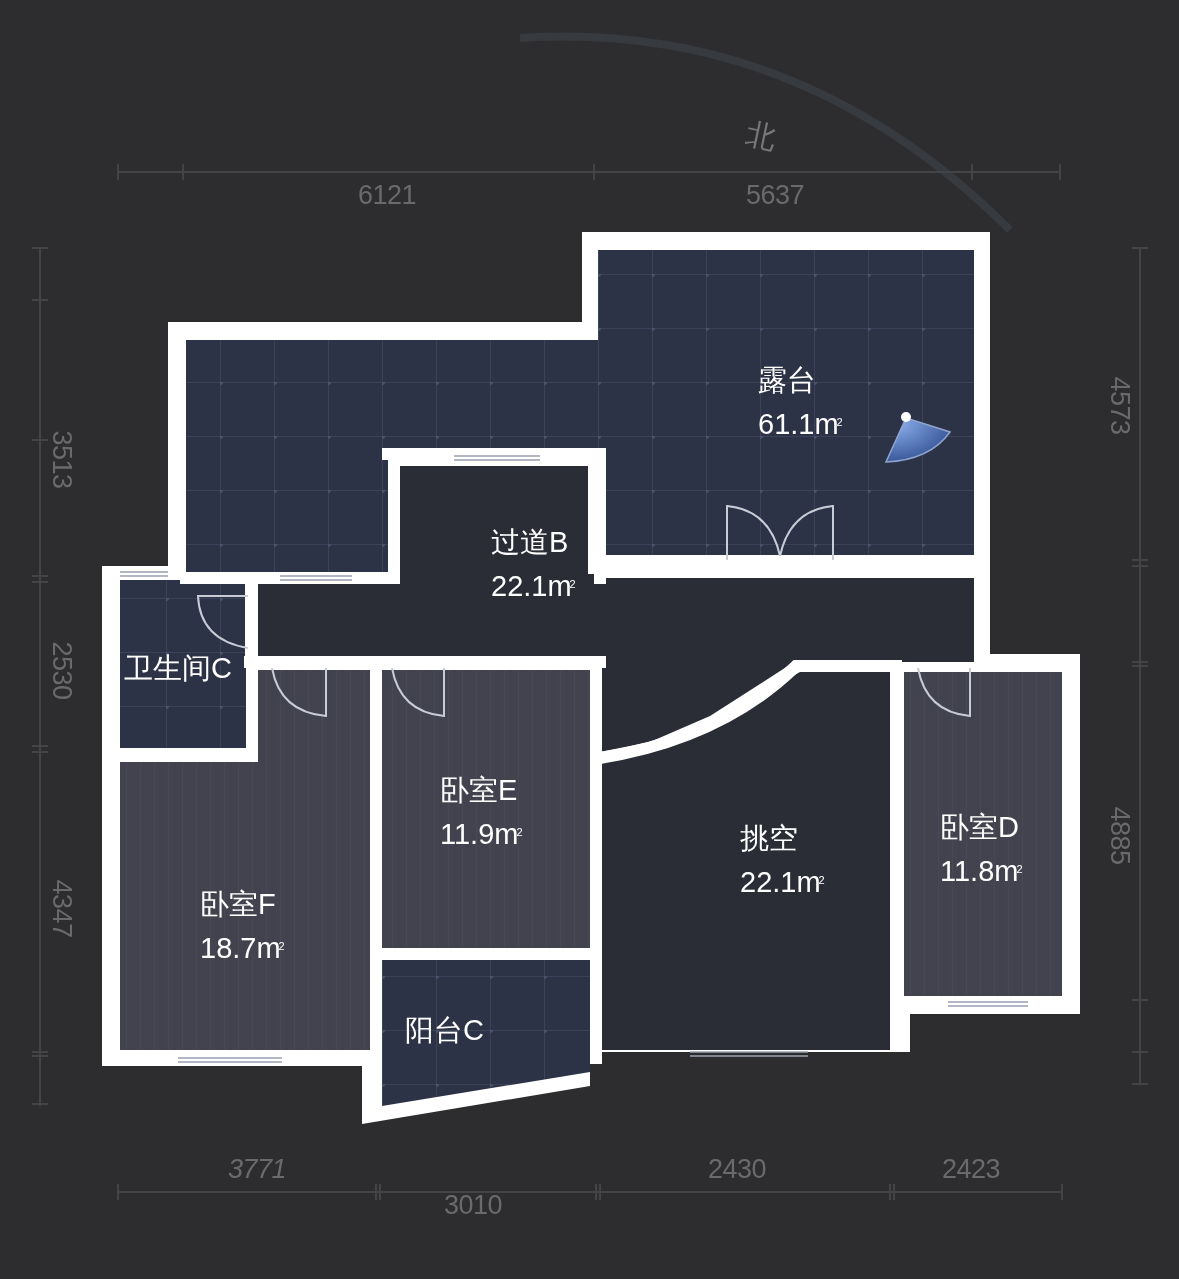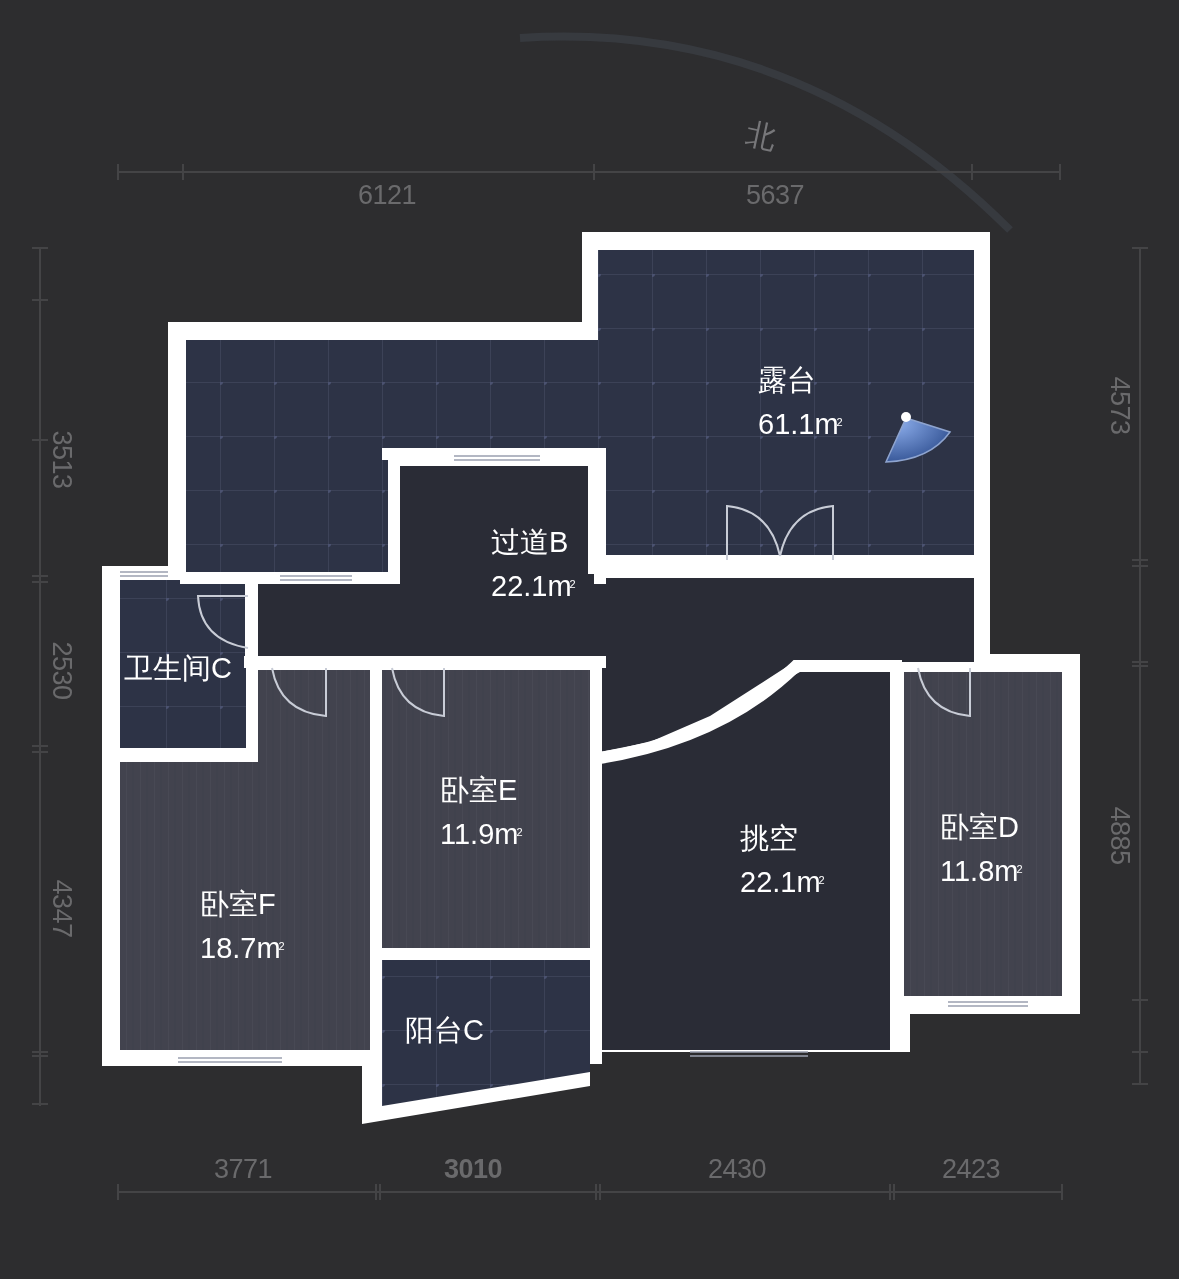--- a/index.html
+++ b/index.html
@@ -120,22 +120,22 @@
     <path d="M906 418 L950 432 Q930 460 886 462 Z" fill="url(#cone)" stroke="#8ea4cf" stroke-width="1.5"></path>
     <circle cx="906" cy="417" r="5" fill="#ffffff"></circle>
   </g>
 </svg>
 
 <div class="north">北</div>
 
 <div class="dim" style="left:358px;top:180px;">6121</div>
 <div class="dim" style="left:746px;top:180px;">5637</div>
 
-<div class="dim" style="left:214px;top:1154px;">3771</div>
-<div class="dim" style="left:444px;top:1154px;font-weight:bold;">3010</div>
+<div class="dim" style="left:228px;top:1154px;font-style:italic;">3771</div>
+<div class="dim" style="left:444px;top:1190px;">3010</div>
 <div class="dim" style="left:708px;top:1154px;">2430</div>
 <div class="dim" style="left:942px;top:1154px;">2423</div>
 
 <div class="dim vl" style="left:32px;top:444px;">3513</div>
 <div class="dim vl" style="left:32px;top:655px;">2530</div>
 <div class="dim vl" style="left:32px;top:893px;">4347</div>
 
 <div class="dim vr" style="left:1090px;top:390px;">4573</div>
 <div class="dim vr" style="left:1090px;top:820px;">4885</div>
 

